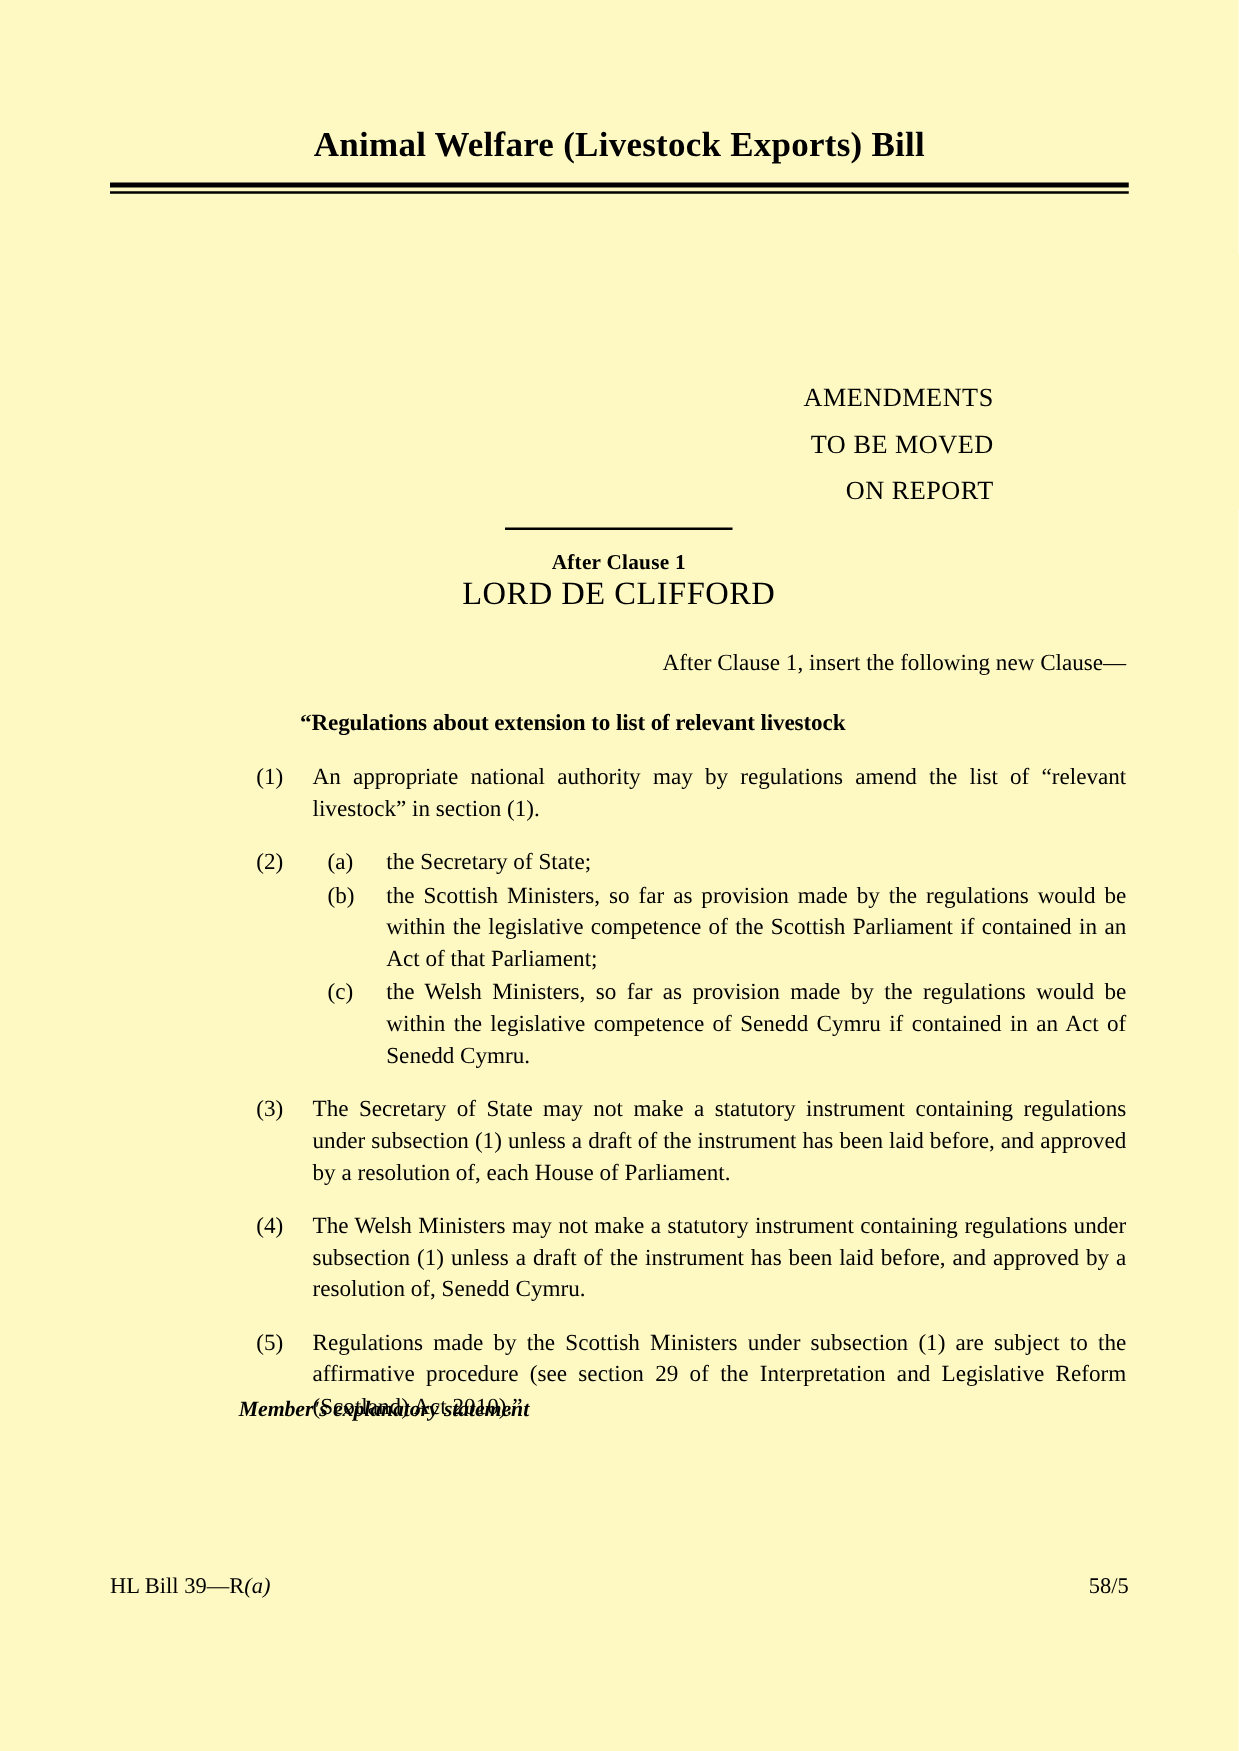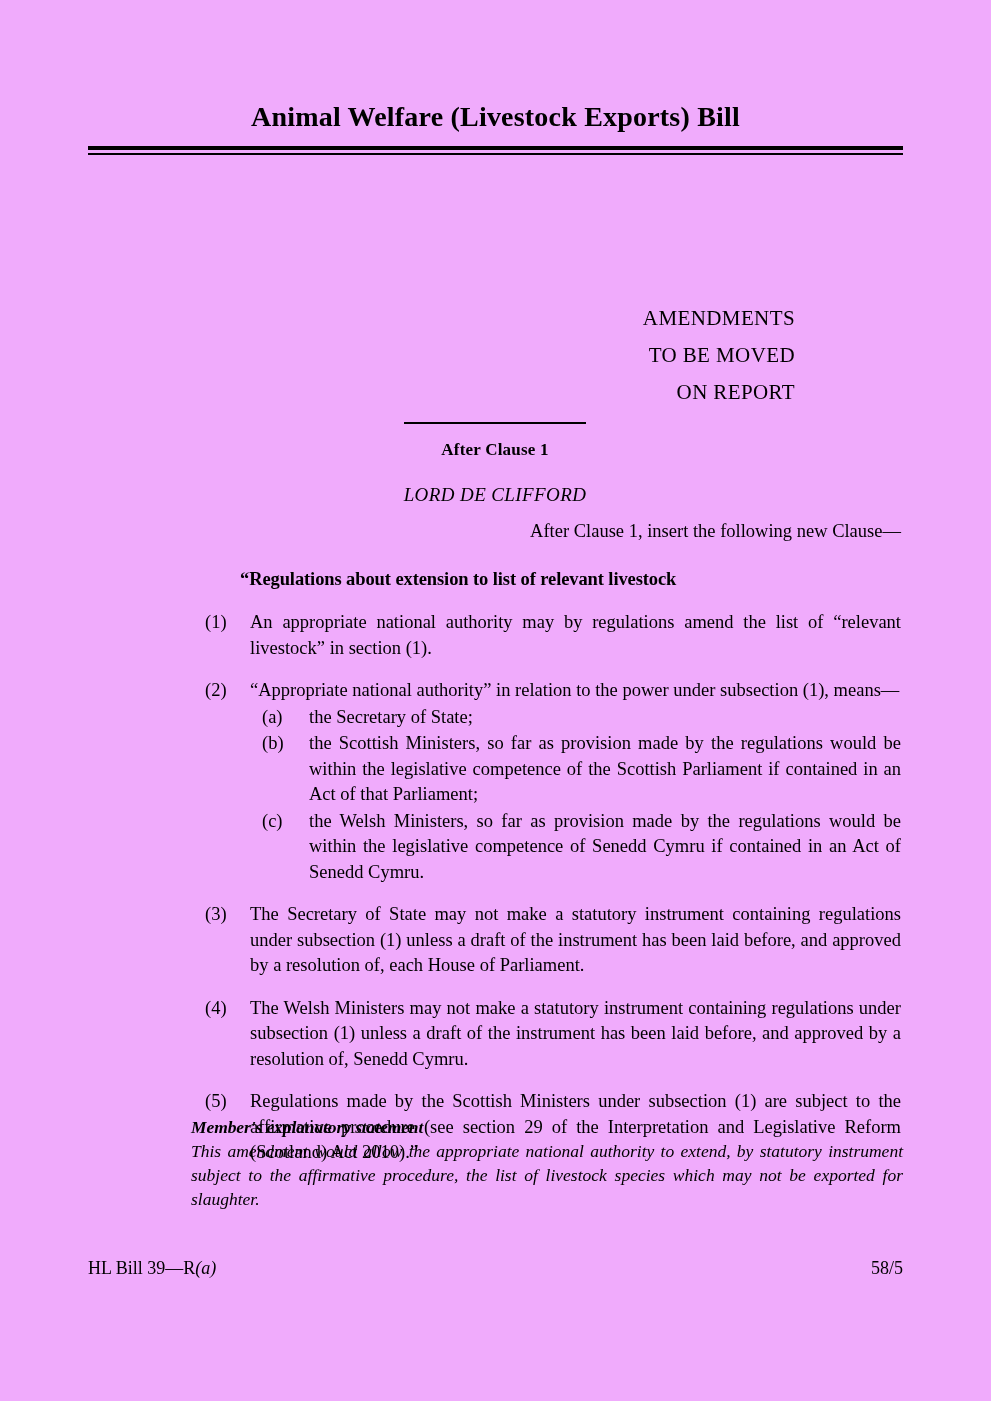--- a/index.html
+++ b/index.html
@@ -9,21 +9,21 @@
   }
   body {
     font-family: "Liberation Serif", "DejaVu Serif", serif;
     color: #000000;
   }
   .page {
     position: relative;
     width: 991px;
     height: 1401px;
     margin: 0 auto;
-    background: #f0abfc;
+    background: #fef9c3;
     overflow: hidden;
     box-sizing: border-box;
   }
 
   
   .title-block {
     position: absolute;
     left: 88px;
     top: 100px;
     width: 815px;
@@ -74,24 +74,22 @@
     background: #000;
     margin: 11px auto 0 auto;
   }
   .after-clause {
     font-size: 17px;
     font-weight: bold;
     margin-top: 16px;
     letter-spacing: 0.2px;
   }
   .member-name {
-    font-size: 19px;
-    margin-top: 24px;
+    font-size: 26px;
     letter-spacing: 0.4px;
-    font-style: italic;
   }
 
   
   .body-block {
     position: absolute;
     left: 191px;
     top: 519px;
     width: 710px;
     font-size: 18.5px;
     line-height: 25.5px;
@@ -219,21 +217,20 @@
 
     <ul class="sub-list">
 
       <li class="sub-item">
         <span class="marker">(1)</span>
         <span class="sub-text">An appropriate national authority may by regulations amend the list of “relevant livestock” in section (1).</span>
       </li>
 
       <li class="sub-item">
         <span class="marker">(2)</span>
-        <span class="sub-text last-line-left">“Appropriate national authority” in relation to the power under subsection (1), means—</span>
         <ul class="alpha-list">
           <li class="alpha-item">
             <span class="marker">(a)</span>
             <span>the Secretary of State;</span>
           </li>
           <li class="alpha-item">
             <span class="marker">(b)</span>
             <span>the Scottish Ministers, so far as provision made by the regulations would be within the legislative competence of the Scottish Parliament if contained in an Act of that Parliament;</span>
           </li>
           <li class="alpha-item">
@@ -256,21 +253,20 @@
       <li class="sub-item">
         <span class="marker">(5)</span>
         <span class="sub-text">Regulations made by the Scottish Ministers under subsection (1) are subject to the affirmative procedure (see section 29 of the Interpretation and Legislative Reform (Scotland) Act 2010).”</span>
       </li>
 
     </ul>
   </div>
 
   <div class="explanatory">
     <div class="explanatory-title">Member's explanatory statement</div>
-    <div class="explanatory-body">This amendment would allow the appropriate national authority to extend, by statutory instrument subject to the affirmative procedure, the list of livestock species which may not be exported for slaughter.</div>
   </div>
 
   <div class="footer">
     <div class="bill-ref"><span>HL Bill 39—R</span><span class="ital">(a)</span></div>
     <div>58/5</div>
   </div>
 
 </div>
 
 </body></html>

